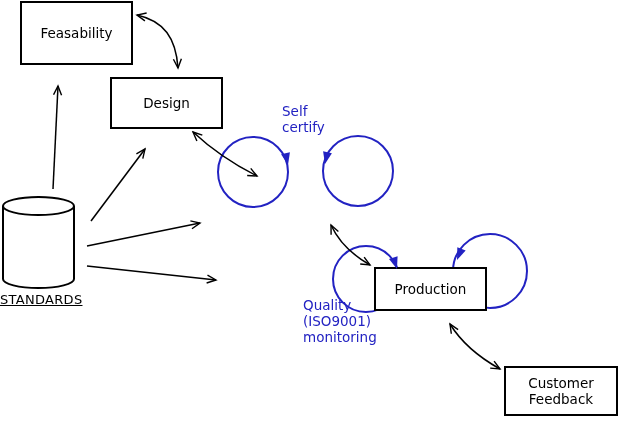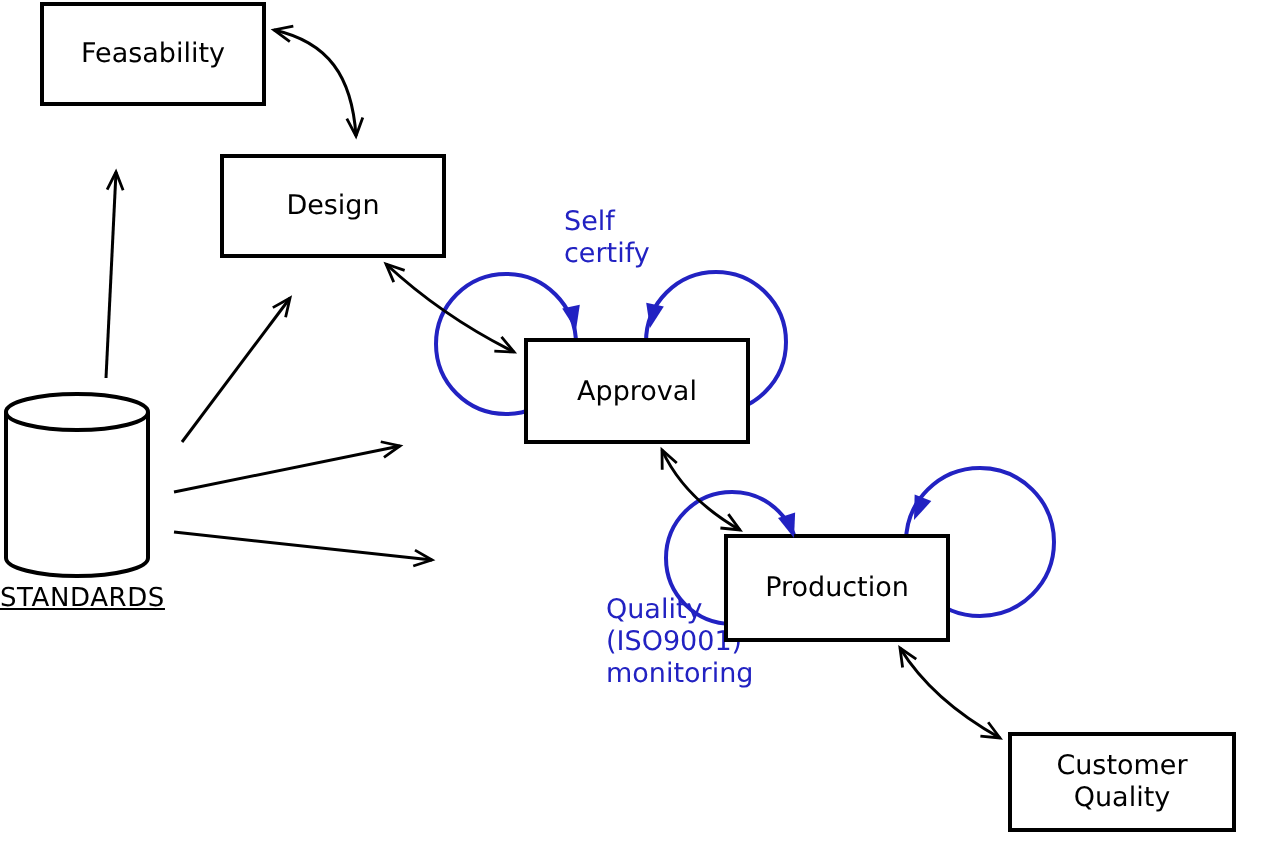--- a/index.html
+++ b/index.html
@@ -54,39 +54,36 @@
       <path d="M193,132 Q221,158 257,176" marker-start="url(#ahr)" marker-end="url(#ah)"></path>
       <path d="M331,225 Q342,249 370,265" marker-start="url(#ahr)" marker-end="url(#ah)"></path>
       <path d="M450,324 Q466,350 500,369" marker-start="url(#ahr)" marker-end="url(#ah)"></path>
       <path d="M53,189 L58,86" marker-end="url(#ah)"></path>
       <path d="M91,221 L145,149" marker-end="url(#ah)"></path>
       <path d="M87,246 L200,223" marker-end="url(#ah)"></path>
       <path d="M87,266 L216,280" marker-end="url(#ah)"></path>
     </g>
   </svg>
 
-  <div class="node" style="left:20px;top:1px;width:113px;height:52px">
+  <div class="node" style="left:20px;top:1px;width:113px;height:64px">
     <span>Feasability</span>
   </div>
 
   <div class="node" style="left:110px;top:77px;width:113px;height:52px">
     <span>Design</span>
   </div>
 
-  <div class="node" style="left:262px;top:169px;width:113px;height:53px">
-    <span>Approval</span>
-  </div>
 
-  <div class="node" style="left:362px;top:267px;width:113px;height:54px">
+  <div class="node" style="left:374px;top:267px;width:113px;height:44px">
     <span>Production</span>
   </div>
 
   <div class="node" style="left:504px;top:366px;width:114px;height:50px">
     <span>Customer
-Quality</span>
+Feedback</span>
   </div>
 
   <div class="plain-label" style="left:0px;top:292px;width:80px;text-decoration:underline;">STANDARDS</div>
 
   <div class="ann" style="left: 251px; top: 103px; color: rgb(34, 34, 194);">Self
 certify</div>
   <div class="ann" style="left: 272px; top: 297px; color: rgb(34, 34, 194);">Quality
 (ISO9001)
 monitoring</div>
 

